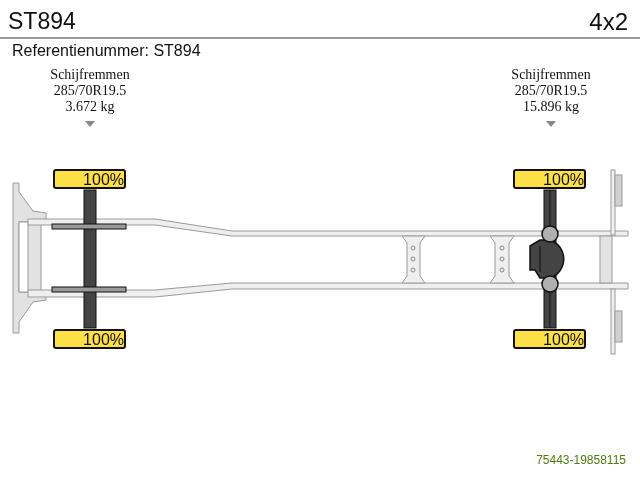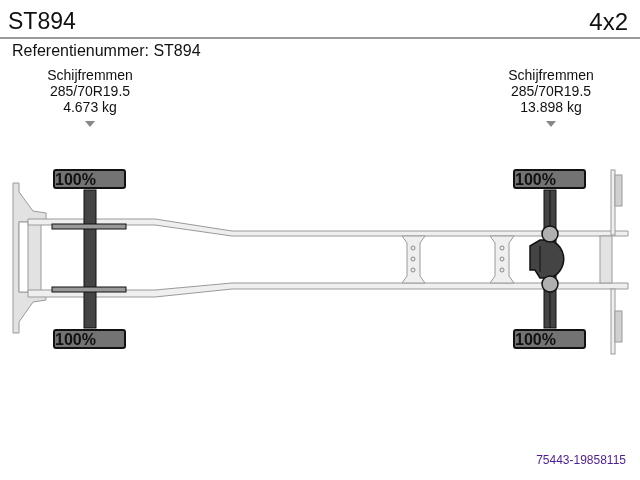--- a/index.html
+++ b/index.html
@@ -1,46 +1,46 @@
 <!DOCTYPE html>
 <html><head>
 <meta charset="utf-8">
 <style>
   html, body { margin:0; padding:0; background:#ffffff; }
   body { width:640px; height:480px; position:relative; overflow:hidden; font-family:"Liberation Sans", sans-serif; color:#111; }
   .title { position:absolute; left:8px; top:8px; font-size:23px; }
   .config { position:absolute; right:12px; top:8px; font-size:24px; }
   .hr { position:absolute; left:0; top:37px; width:640px; height:2px; background:#999; }
   .ref { position:absolute; left:12px; top:42px; font-size:16px; }
-  .axle-info { position:absolute; top:67px; width:140px; text-align:center; font-size:14px; line-height:16px; }
+  .axle-info { position:absolute; top:67px; width:140px; text-align:center; font-size:14px; line-height:16px;font-family:Liberation Serif, serif; }
   .axle-info div { white-space:nowrap; }
   .tri { width:0; height:0; margin:6px auto 0; border-left:5px solid transparent; border-right:5px solid transparent; border-top:6px solid #888; }
-  .footer { position:absolute; right:14px; bottom:13px; font-size:12px; color:#4c1d95; }
-  .pct { position:absolute; width:73px; height:20px; box-sizing:border-box; border:2px solid #111; border-radius:3px; background:#737373; font-size:16px; line-height:17px; text-align:left;font-weight:bold; }
+  .footer { position:absolute; right:14px; bottom:13px; font-size:12px; color:#4d7c0f; }
+  .pct { position:absolute; width:73px; height:20px; box-sizing:border-box; border:2px solid #111; border-radius:3px; background:#fde047; font-size:16px; line-height:17px; text-align:right; }
   svg.chassis { position:absolute; left:0; top:0; }
 </style>
 </head>
 <body>
 
 <div class="title">ST894</div>
 <div class="config">4x2</div>
 <div class="hr"></div>
 <div class="ref">Referentienummer: ST894</div>
 
 <div class="axle-info" style="left:20px;">
   <div>Schijfremmen</div>
   <div>285/70R19.5</div>
-  <div>4.673 kg</div>
+  <div>3.672 kg</div>
   <div class="tri"></div>
 </div>
 
 <div class="axle-info" style="left:481px;">
   <div>Schijfremmen</div>
   <div>285/70R19.5</div>
-  <div>13.898 kg</div>
+  <div>15.896 kg</div>
   <div class="tri"></div>
 </div>
 
 <svg class="chassis" width="640" height="480">
 
   <g>
     <polygon points="13,183 19,183 19,192 33,211 46,213 46,222 19,222 19,292 46,292 46,300 33,302 19,322 19,333 13,333" fill="#e2e2e2" stroke="#9a9a9a" stroke-width="1"></polygon>
     <rect x="19" y="222" width="12" height="70" fill="#ffffff" stroke="#9a9a9a" stroke-width="1"></rect>
     <rect x="28" y="222" width="13" height="70" fill="#e2e2e2" stroke="#9a9a9a" stroke-width="1"></rect>
   </g>

